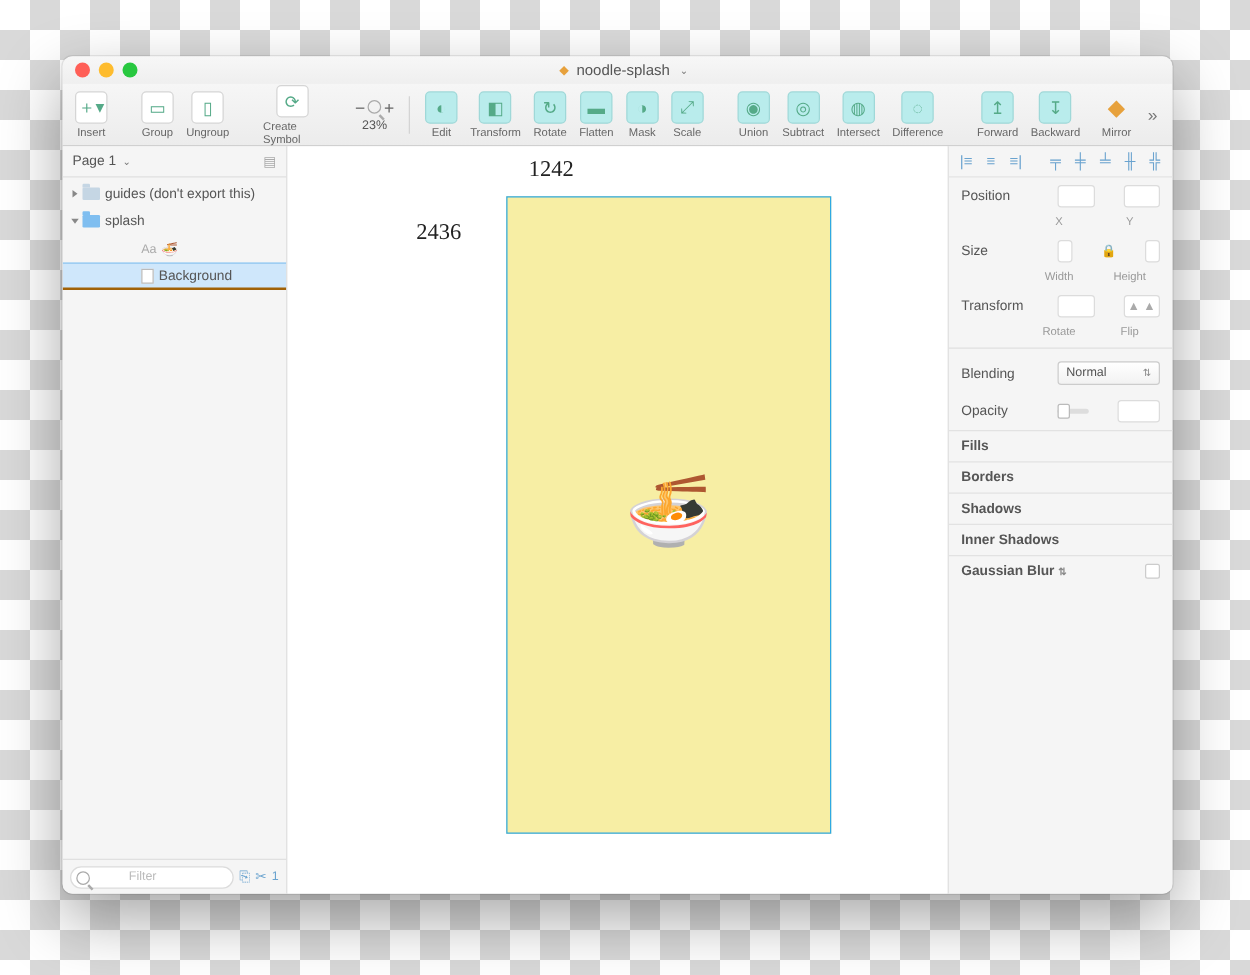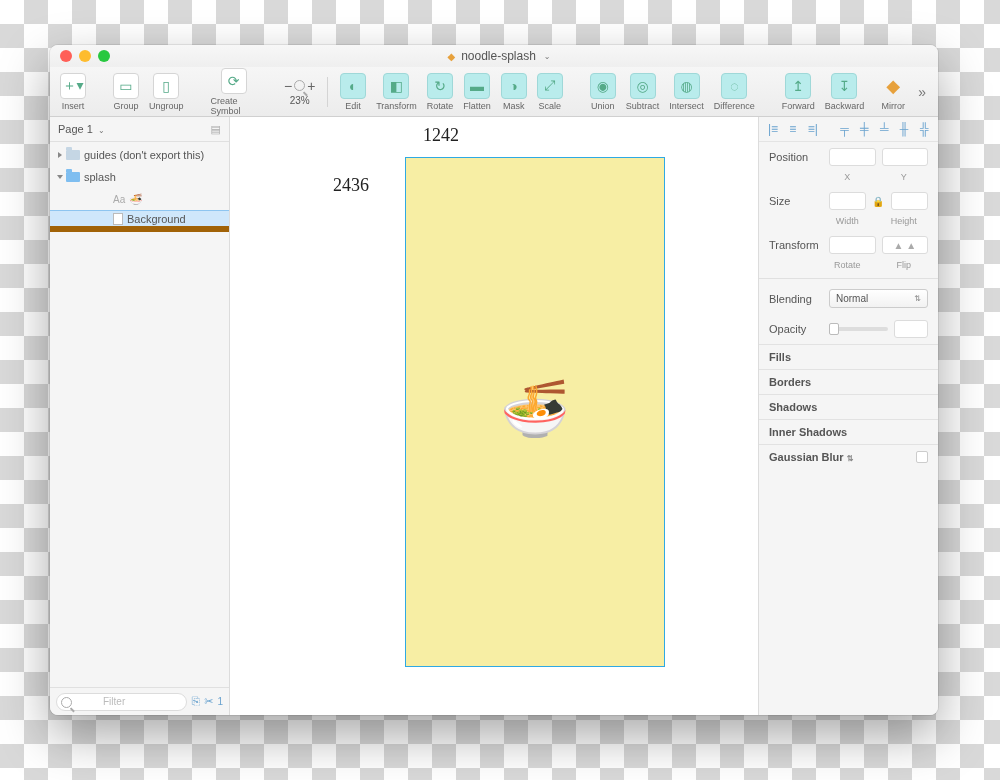--- a/index.html
+++ b/index.html
@@ -34,41 +34,41 @@
   .tbsep{width:1px;height:30px;background:#d4d4d4;margin:0 4px;}
   .zoom{font-size:10px;color:#555;text-align:center;line-height:1;}
   .tb-spacer{flex:1;}
   .content{flex:1;display:flex;min-height:0;}
   
   .sidebar{width:180px;background:#f5f5f5;border-right:1px solid #dcdcdc;display:flex;flex-direction:column;font-size:11px;color:#555;}
   .page-sel{height:25px;border-bottom:1px solid #e0e0e0;display:flex;align-items:center;justify-content:space-between;padding:0 8px;font-size:11px;color:#555;}
   .layers{flex:1;overflow:auto;padding-top:2px;}
   .layer{height:22px;display:flex;align-items:center;padding-left:8px;gap:4px;}
   .layer.lvl1{padding-left:8px;} .layer.lvl3{padding-left:63px;}
-  .layer.sel{background:#cfe7fb;border-top:1px solid #8ec5f0;border-bottom:6px solid #a16207;align-items:center;}
+  .layer.sel{background:#cfe7fb;border-top:1px solid #8ec5f0;border-bottom:2px solid #a16207;align-items:center;}
   .disclosure{width:0;height:0;border-left:4px solid #888;border-top:3px solid transparent;border-bottom:3px solid transparent;}
   .disclosure.open{transform:rotate(90deg);}
   .folder{width:14px;height:10px;background:#7fbef0;border-radius:1px;position:relative;}
   .folder::before{content:"";position:absolute;top:-3px;left:0;width:6px;height:3px;background:#7fbef0;border-radius:1px 1px 0 0;}
   .folder.muted{background:#c5d6e4;}
   .folder.muted::before{background:#c5d6e4;}
   .artboard-ico{width:10px;height:12px;border:1px solid #bbb;background:#fff;}
   .sb-footer{height:28px;border-top:1px solid #e0e0e0;display:flex;align-items:center;padding:0 6px;gap:4px;}
   .filter{flex:1;height:18px;border:1px solid #dcdcdc;border-radius:9px;padding:0 16px;font-size:10px;color:#999;display:flex;align-items:center;position:relative;background:#fff;}
   .filter .mag{position:absolute;left:4px;top:3px;}
   
   .canvas{flex:1;background:#fff;position:relative;overflow:hidden;}
   .dim{position:absolute;font-size:18px;color:#222;font-family:Georgia,serif;}
   .artboard{position:absolute;left:175px;top:40px;width:260px;height:510px;border:1px solid #2fa9e3;background:#f7eea4;}
   .noodle-emoji{position:absolute;left:50%;top:50%;transform:translate(-50%,-55%);font-size:56px;}
   
   .inspector{width:180px;background:#f5f5f5;border-left:1px solid #dcdcdc;font-size:11px;color:#555;display:flex;flex-direction:column;}
   .align-row{height:25px;border-bottom:1px solid #e4e4e4;display:flex;align-items:center;justify-content:space-around;padding:0 4px;}
   .align-row span{width:14px;height:14px;display:flex;align-items:center;justify-content:center;font-size:12px;color:#6aa3cf;}
-  .insp-row{display:flex;align-items:center;padding:6px 10px;gap:6px;}
+  .insp-row{display:flex;align-items:center;padding:6px 10px;gap:23px;}
   .insp-label{width:54px;font-size:11px;}
   .insp-field{flex:1;height:18px;background:#fff;border:1px solid #dcdcdc;border-radius:3px;}
   .insp-sub{display:flex;gap:8px;padding:0 10px 4px 64px;font-size:9px;color:#999;}
   .insp-sub span{flex:1;text-align:center;}
   .insp-divider{height:1px;background:#e0e0e0;margin:4px 0;}
   .insp-select{flex:1;height:19px;background:linear-gradient(#fff,#f2f2f2);border:1px solid #ccc;border-radius:3px;display:flex;align-items:center;padding:0 6px;font-size:10px;justify-content:space-between;}
   .section-hdr{font-weight:600;padding:6px 10px;border-top:1px solid #e2e2e2;}
   .mag{width:11px;height:11px;border:1.5px solid #aaa;border-radius:50%;position:relative;display:inline-block;}
   .mag::after{content:"";position:absolute;right:-4px;bottom:-4px;width:5px;height:1.5px;background:#aaa;transform:rotate(45deg);}
   .diamond{font-size:10px;color:#e7a13c;}

